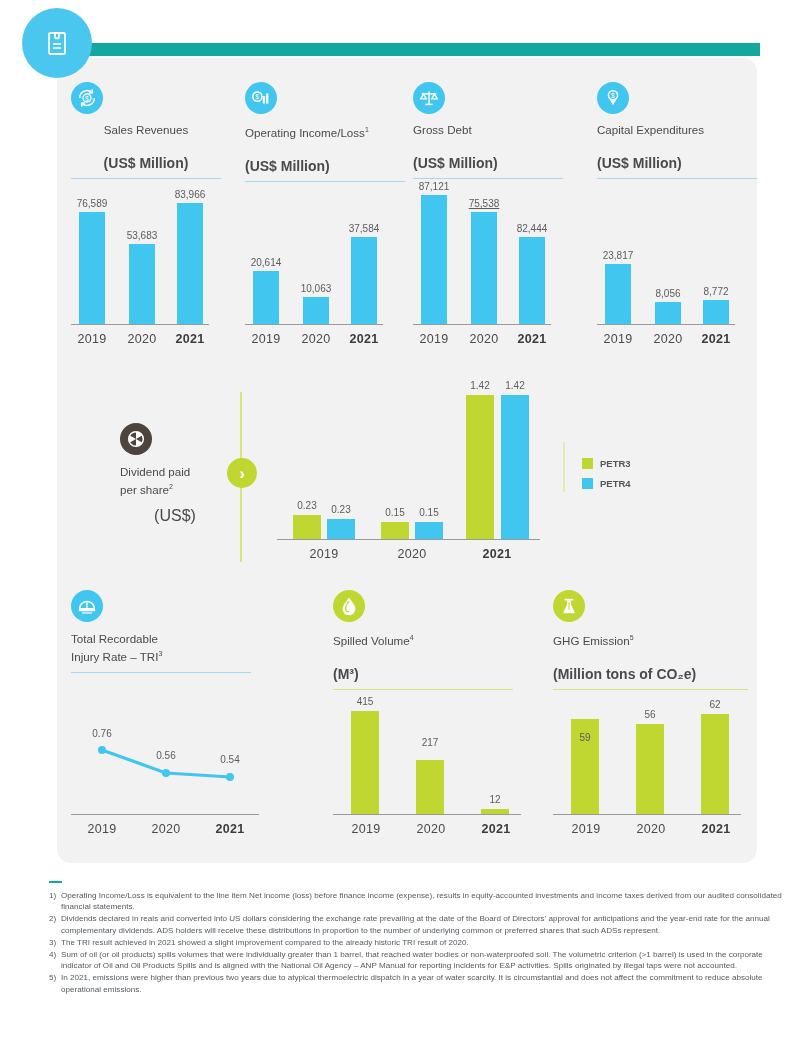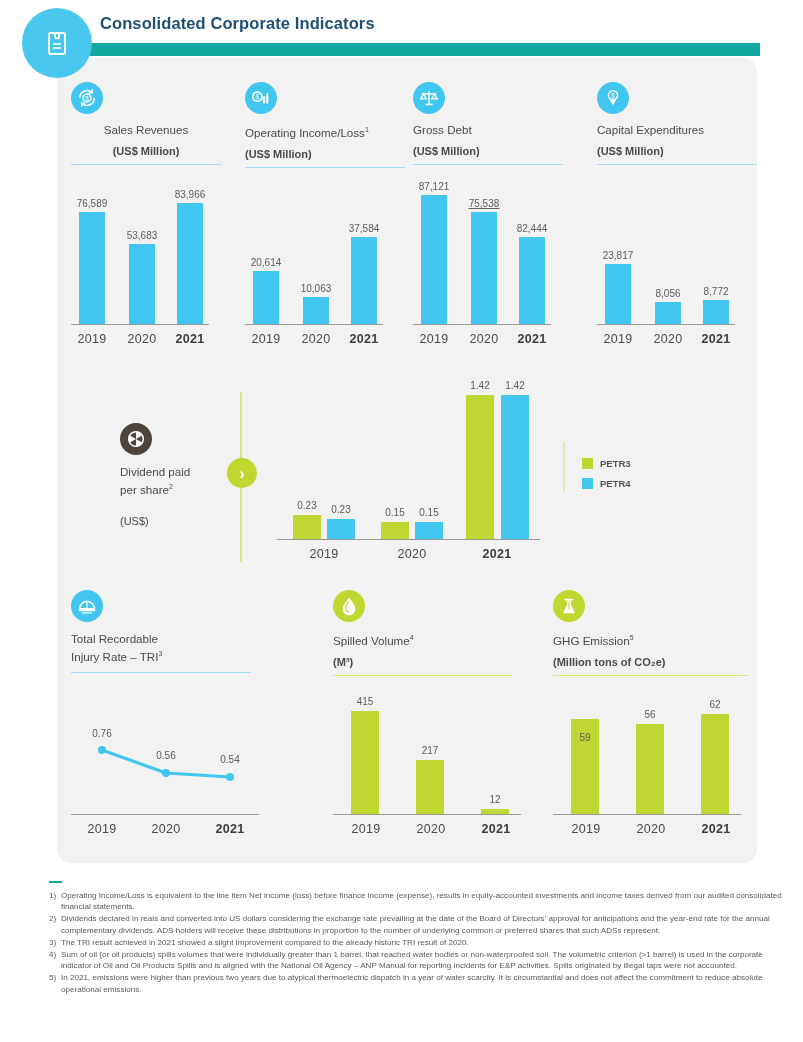--- a/index.html
+++ b/index.html
@@ -44,22 +44,22 @@
   }
   .ic-blue { background: #41c6f0; }
   .ic-green { background: #bfd730; }
   .ic-dark { background: #4d443c; }
   .card-title {
     margin-top: 9px;
     font-size: 11.6px; color: #4a4a4a; line-height: 14px;
     white-space: nowrap;
   }
   .card-unit {
-    margin-top: 8px;
-    font-size: 11px; font-weight: bold; color: #4a4a4a; white-space: nowrap;
+    margin-top: 18px;
+    font-size: 14px; font-weight: bold; color: #4a4a4a; white-space: nowrap;
   }
   .card-rule { margin-top: 7px; height: 1px; }
   .rule-blue { background: #9fdcf3; }
   .rule-green { background: #d9e57a; }
   sup { font-size: 7px; vertical-align: super; }
 
   
   .chart { position: absolute; }
   .plot { position: relative; }
   .axis { position: absolute; left: 0; bottom: 0; height: 1px; background: #9a9a9a; }
@@ -111,21 +111,20 @@
 
   <div class="hdr-badge">
     <svg width="30" height="30" viewBox="0 0 30 30">
       <rect x="7" y="5" width="16" height="21" rx="1.6" fill="none" stroke="#ffffff" stroke-width="1.8"></rect>
       <path d="M13 5 v3.4 a2 2 0 0 0 4 0 V6" fill="none" stroke="#ffffff" stroke-width="1.8"></path>
       <line x1="11" y1="16" x2="19" y2="16" stroke="#ffffff" stroke-width="1.6"></line>
       <line x1="11" y1="20" x2="19" y2="20" stroke="#ffffff" stroke-width="1.6"></line>
     </svg>
   </div>
 
-  <div class="hdr-title">Consolidated Corporate Indicators</div>
 
   <div class="panel"></div>
 
   <div class="card" style="left:71px; top:82px; width:150px;text-align:center;">
     <div class="card-icon ic-blue">
       <svg width="22" height="22" viewBox="0 0 24 24">
         <path d="M4 12a8 8 0 0 1 13.5-5.8" fill="none" stroke="#fff" stroke-width="1.7"></path>
         <path d="M20 12a8 8 0 0 1-13.5 5.8" fill="none" stroke="#fff" stroke-width="1.7"></path>
         <path d="M17.6 2.6l.2 3.8-3.8.2" fill="none" stroke="#fff" stroke-width="1.7"></path>
         <path d="M6.4 21.4l-.2-3.8 3.8-.2" fill="none" stroke="#fff" stroke-width="1.7"></path>
@@ -248,21 +247,21 @@
         <circle cx="12" cy="12" r="8" fill="none" stroke="#fff" stroke-width="1.6"></circle>
         <path d="M12 12 L12 4.2 A7.8 7.8 0 0 1 18.7 8.1 Z" fill="#fff"></path>
         <path d="M12 12 L18.7 15.9 A7.8 7.8 0 0 1 12 19.8 Z" fill="#fff"></path>
         <path d="M12 12 L5.3 15.9 A7.8 7.8 0 0 1 5.3 8.1 Z" fill="#fff"></path>
       </svg>
     </div>
     <div class="card-title" style="line-height:15px;">
       <span>Dividend paid</span><br>
       <span>per share</span><sup>2</sup>
     </div>
-    <div class="card-unit" style="font-weight:normal; font-size:11px; margin-top:18px;">(US$)</div>
+    <div class="card-unit" style="font-weight:normal; font-size:16px; margin-top:10px;text-align:center;">(US$)</div>
   </div>
 
   <div class="div-arrow" style="left:227px; top:458px;">›</div>
 
   <div class="chart" style="left:277px; top:380px;">
     <div class="plot" style="width:265px; height:160px;">
       <div class="axis" style="width:263px;"></div>
 
       <div class="bar green" style="left:16px; width:28px; height:24px;"></div>
       <div class="bar blue" style="left:50px; width:28px; height:20px;"></div>
@@ -341,21 +340,21 @@
     <div class="card-rule rule-green"></div>
   </div>
 
   <div class="chart" style="left:333px; top:690px;">
     <div class="plot" style="width:190px; height:125px;">
       <div class="axis" style="width:188px;"></div>
       <div class="bar green" style="left:18px;  width:28px; height:103px;"></div>
       <div class="bar green" style="left:83px;  width:28px; height:54px;"></div>
       <div class="bar green" style="left:148px; width:28px; height:5px;"></div>
       <div class="vlabel" style="left:7px;   top:6px;  width:50px;">415</div>
-      <div class="vlabel" style="left:72px;  top:55px; width:50px;">217</div>
+      <div class="vlabel" style="left:72px;  top:47px; width:50px;">217</div>
       <div class="vlabel" style="left:137px; top:104px;width:50px;">12</div>
     </div>
     <div class="xlabel" style="left:7px;   top:132px; width:52px;">2019</div>
     <div class="xlabel" style="left:72px;  top:132px; width:52px;">2020</div>
     <div class="xlabel cur" style="left:137px; top:132px; width:52px;">2021</div>
   </div>
 
   <div class="card" style="left:553px; top:590px; width:195px;">
     <div class="card-icon ic-green">
       <svg width="22" height="22" viewBox="0 0 24 24">

